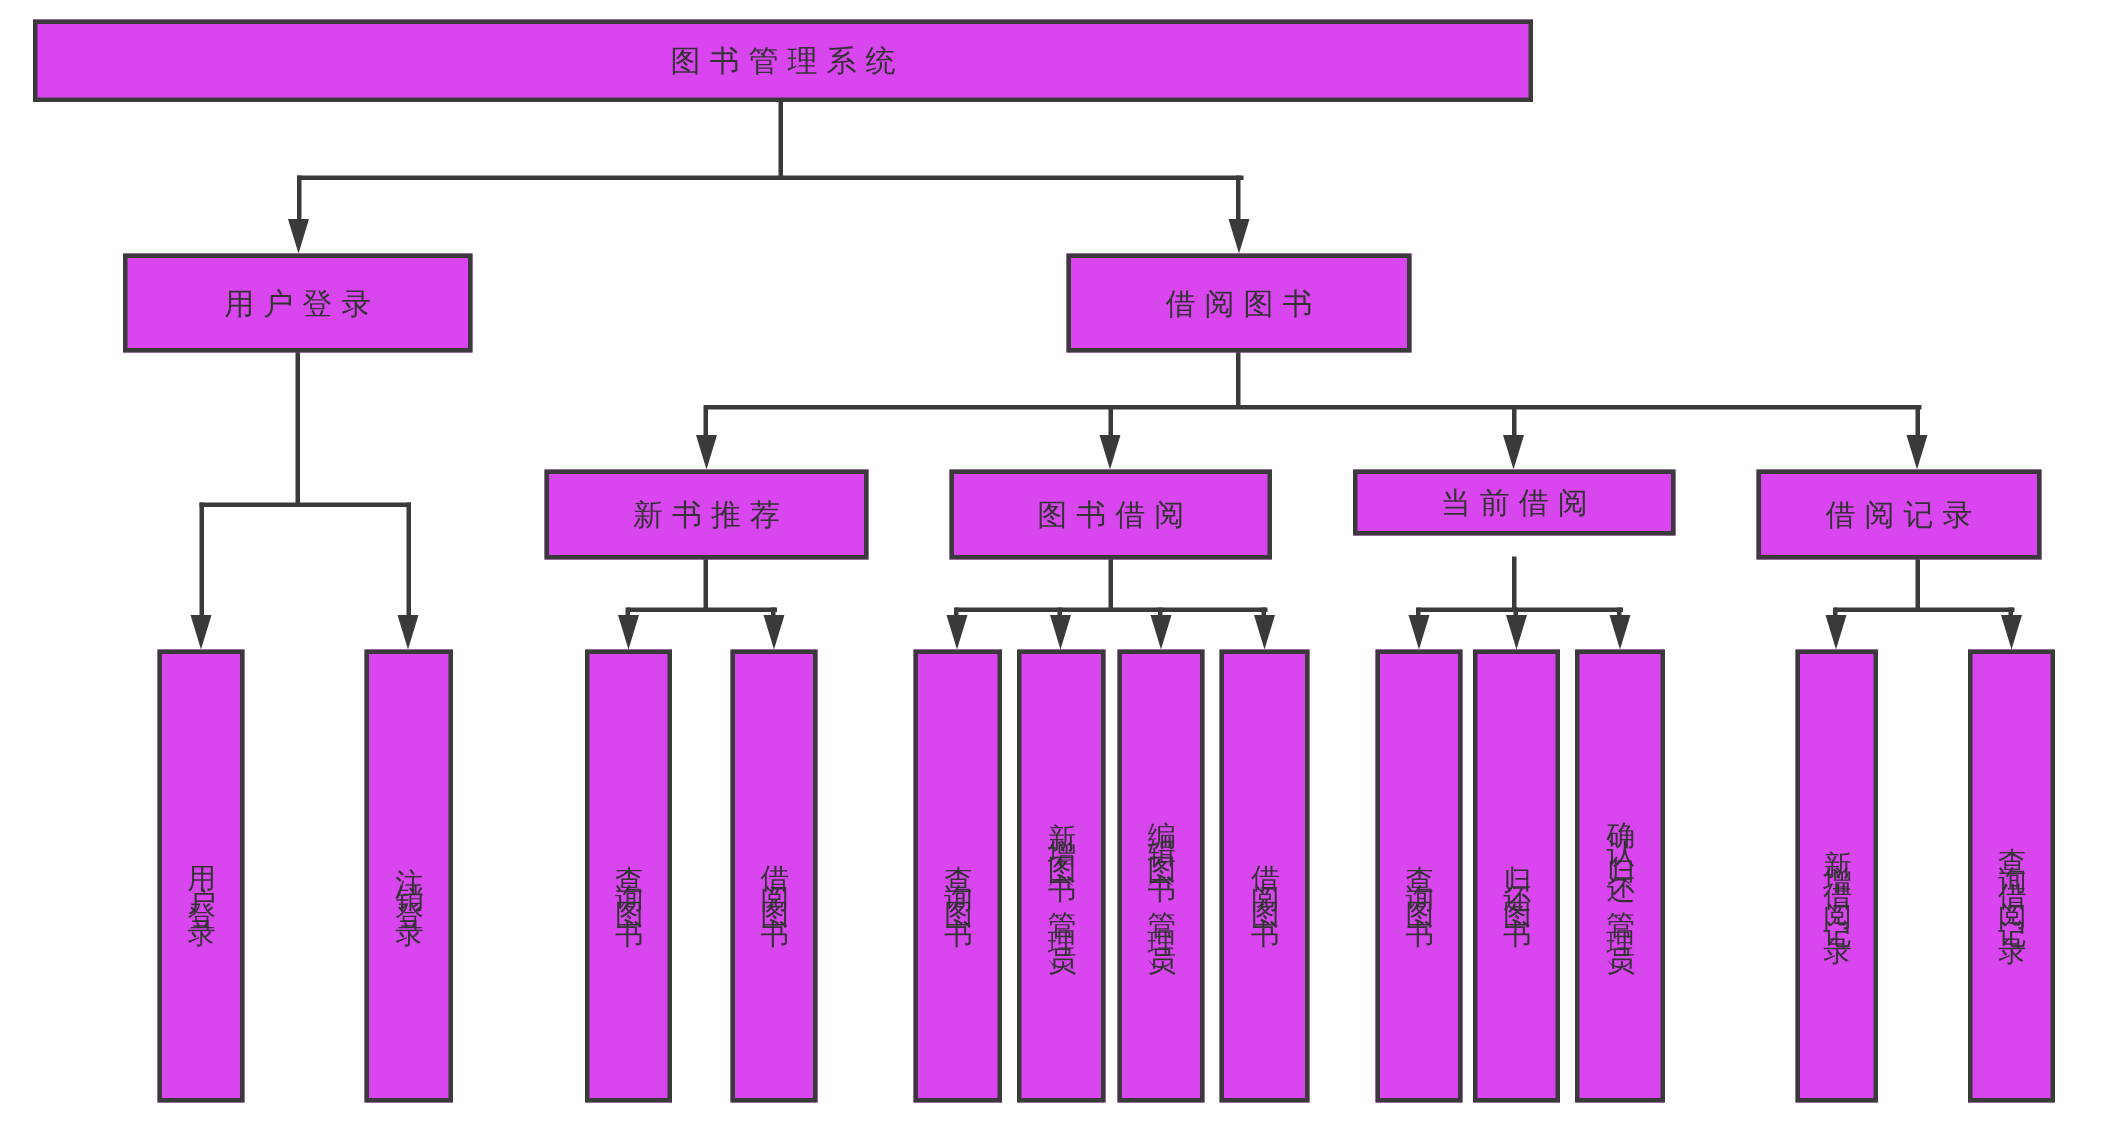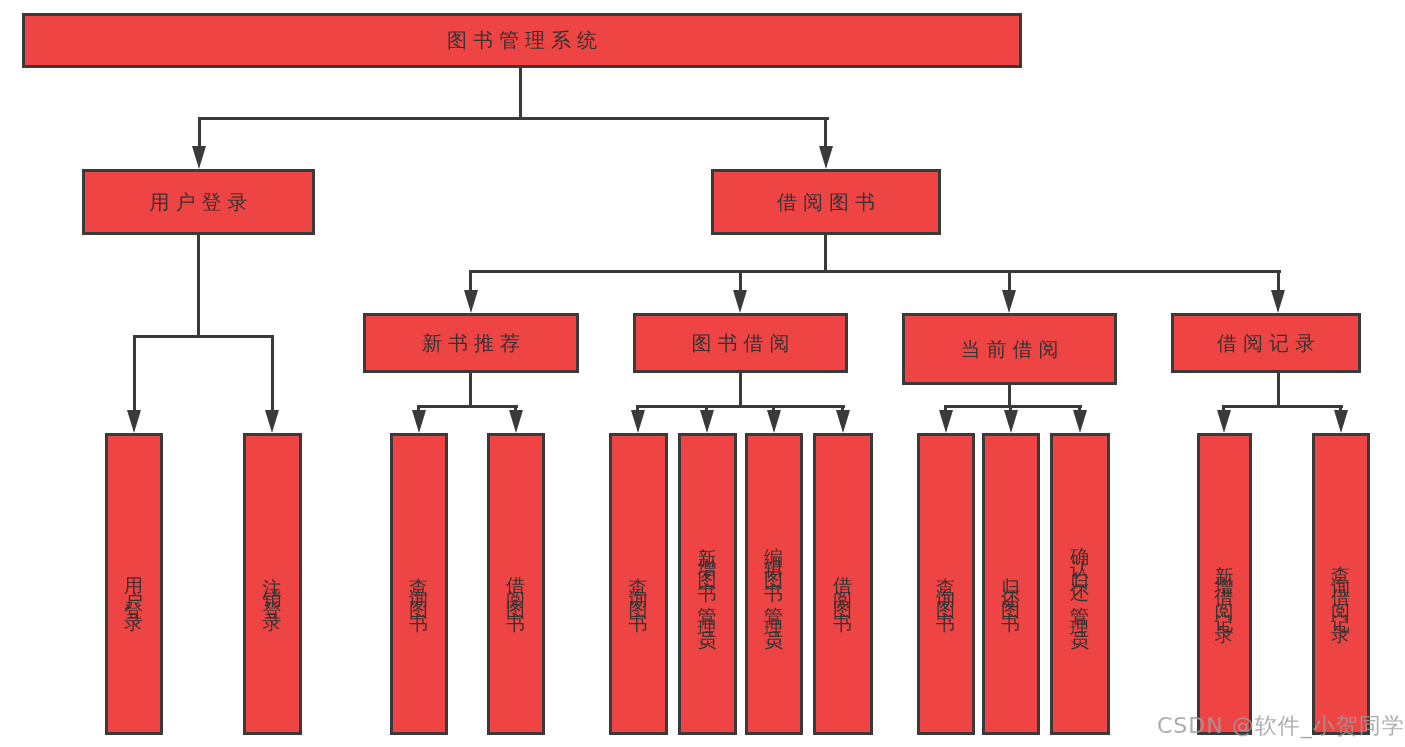--- a/index.html
+++ b/index.html
@@ -7,21 +7,21 @@
     position: relative;
     width: 1405px;
     height: 747px;
     background: #ffffff;
     font-family: "DejaVu Sans", "Liberation Sans", sans-serif;
     overflow: hidden;
   }
   .box {
     position: absolute;
     box-sizing: border-box;
-    background: #ef4444;
+    background: #d946ef;
     border: 3px solid #3a3a3a;
     display: flex;
     align-items: center;
     justify-content: center;
     color: #333333;
     font-size: 20px;
     letter-spacing: 6px;
     text-indent: 6px; 
     white-space: nowrap;
     z-index: 2;
@@ -98,21 +98,21 @@
     <div class="vline" style="left:739px; top:270px; height:22px;"></div>
     <div class="arrow" style="left:733px; top:290px;"></div>
     <div class="vline" style="left:1008px; top:270px; height:22px;"></div>
     <div class="arrow" style="left:1002px; top:290px;"></div>
     <div class="vline" style="left:1277px; top:270px; height:22px;"></div>
     <div class="arrow" style="left:1271px; top:290px;"></div>
   </div>
 
   <div class="box" style="left:633px; top:313px; width:215px; height:60px;">图书借阅</div>
   <div class="box" style="left:363px; top:313px; width:216px; height:60px;">新书推荐</div>
-  <div class="box" style="left:902px; top:313px; width:215px; height:72px;">当前借阅</div>
+  <div class="box" style="left:902px; top:313px; width:215px; height:44px;">当前借阅</div>
   <div class="box" style="left:1171px; top:313px; width:190px; height:60px;">借阅记录</div>
 
   <div>
     <div class="vline" style="left:469px; top:371px; height:36px;"></div>
     <div class="hline" style="left:418px; top:405px; width:100px;"></div>
     <div class="vline" style="left:417px; top:405px; height:8px;"></div>
     <div class="arrow" style="left:412px; top:410px;"></div>
     <div class="vline" style="left:514px; top:405px; height:8px;"></div>
     <div class="arrow" style="left:509px; top:410px;"></div>
   </div>
@@ -161,15 +161,14 @@
   <div class="box vbox" style="left:745px; top:433px; width:58px; height:302px;">编辑图书（管理员）</div>
   <div class="box vbox" style="left:813px; top:433px; width:60px; height:302px;">借阅图书</div>
 
   <div class="box vbox" style="left:917px; top:433px; width:58px; height:302px;">查询图书</div>
   <div class="box vbox" style="left:982px; top:433px; width:58px; height:302px;">归还图书</div>
   <div class="box vbox" style="left:1050px; top:433px; width:60px; height:302px;">确认归还（管理员）</div>
 
   <div class="box vbox" style="left:1197px; top:433px; width:55px; height:302px;">新增借阅记录</div>
   <div class="box vbox" style="left:1312px; top:433px; width:58px; height:302px;">查询借阅记录</div>
 
-  <div class="watermark">CSDN @软件_小贺同学</div>
 
 </div>
 
 </body></html>

